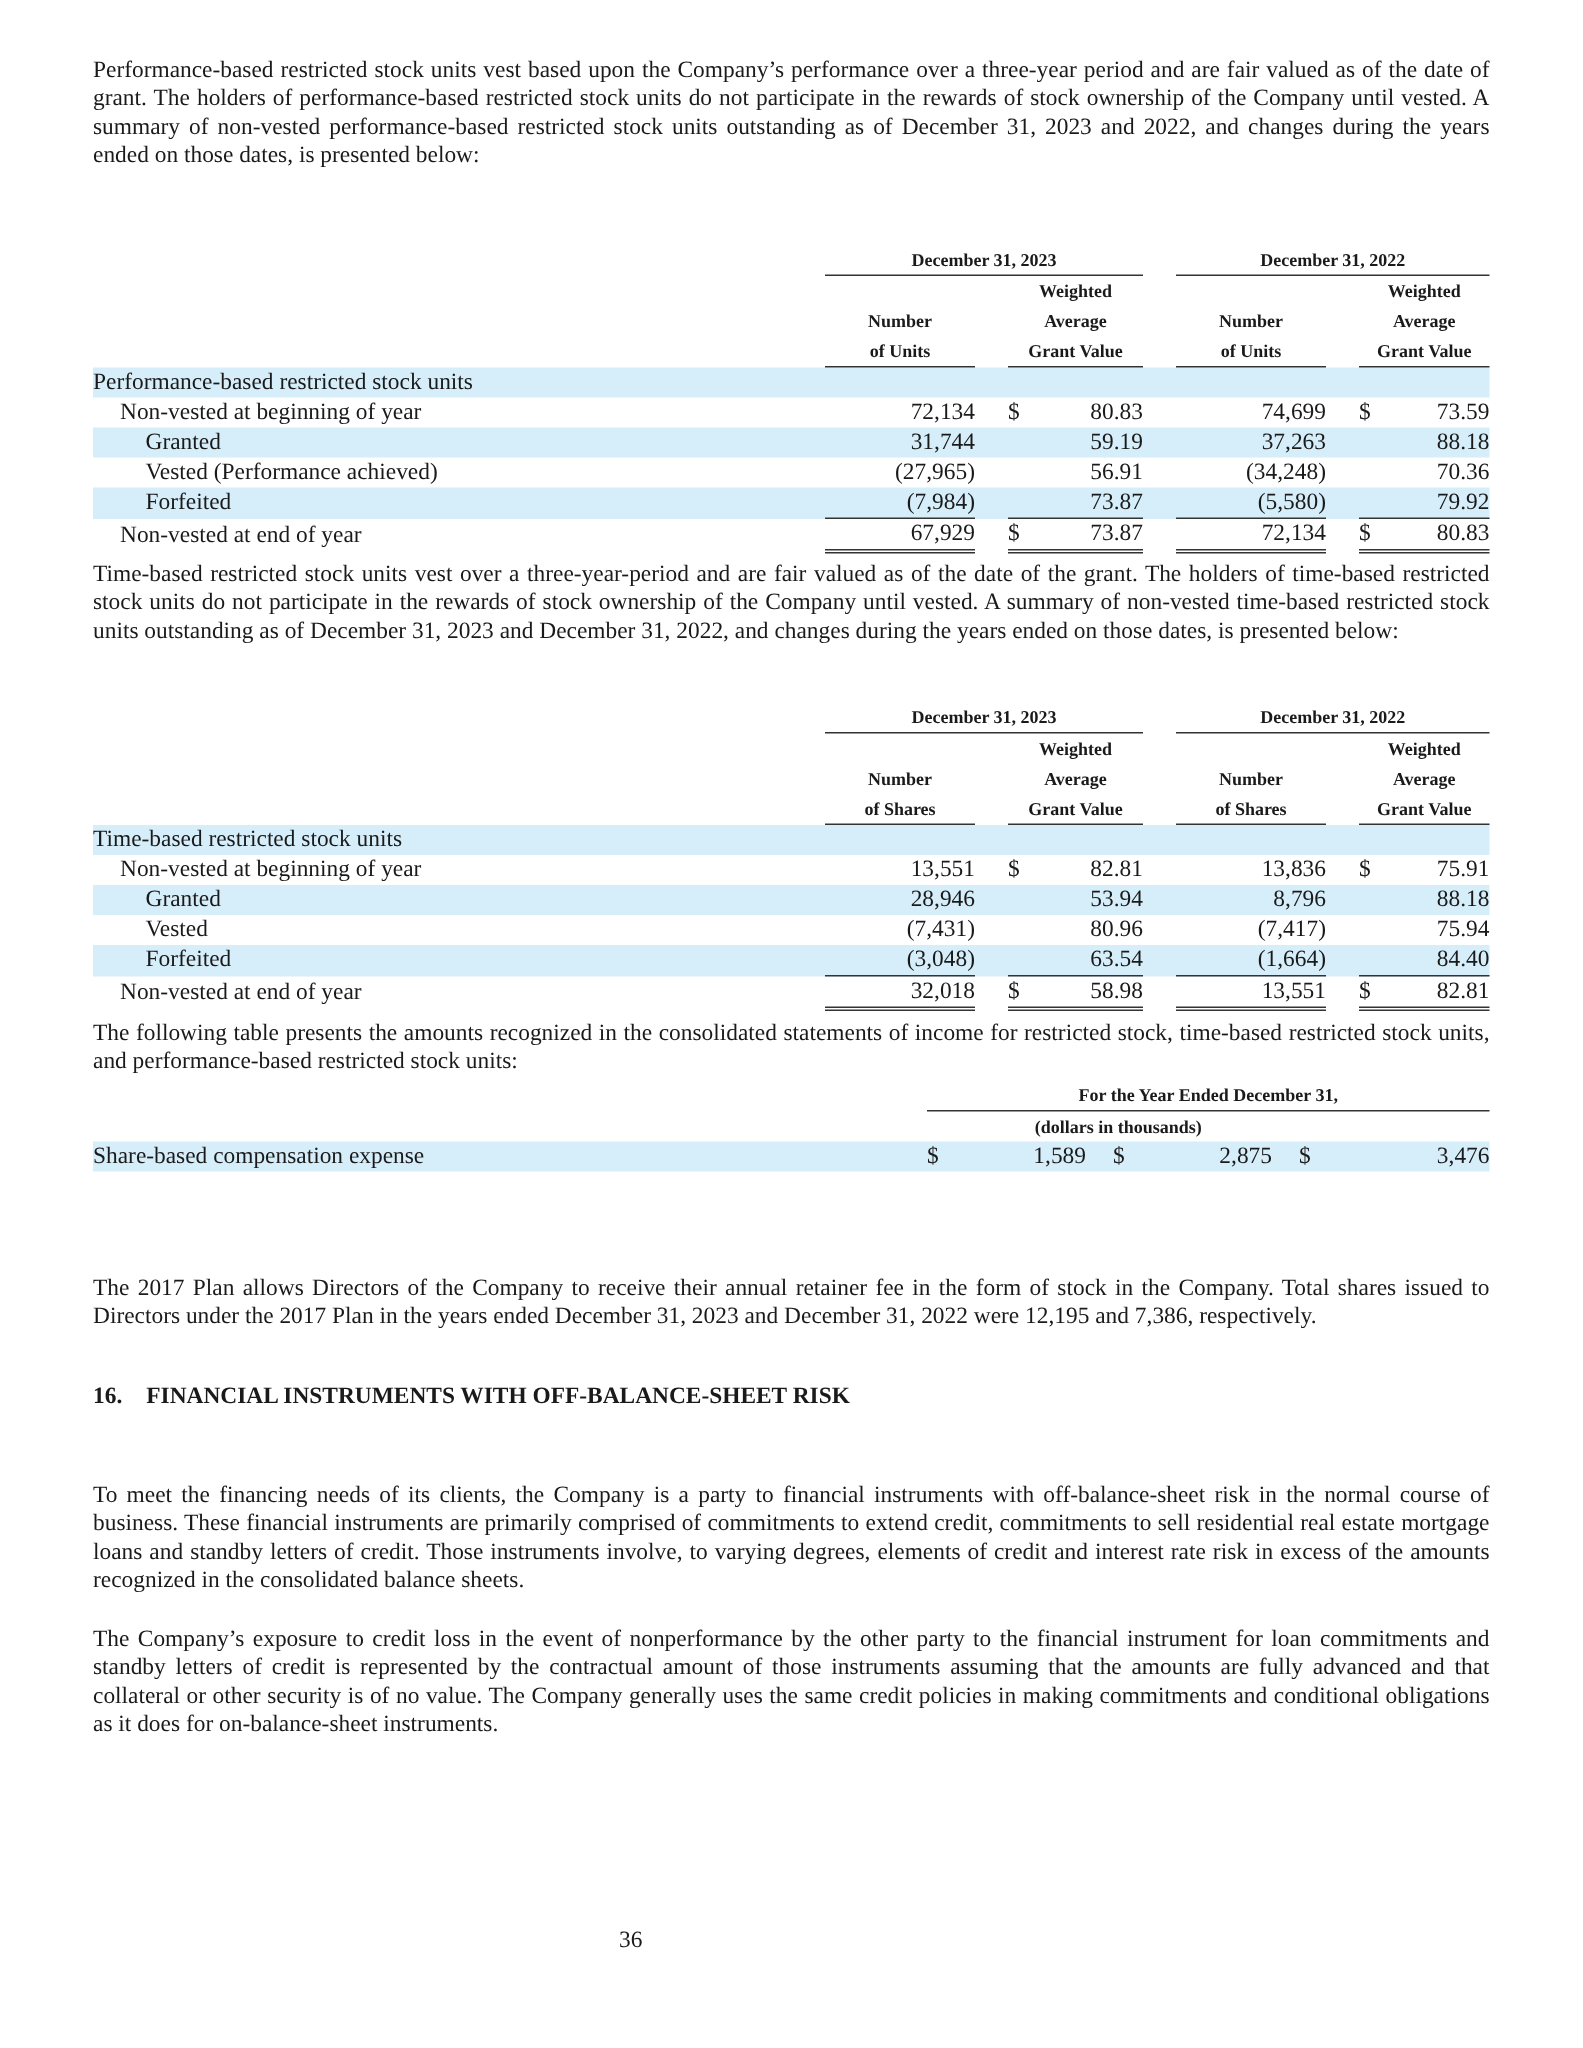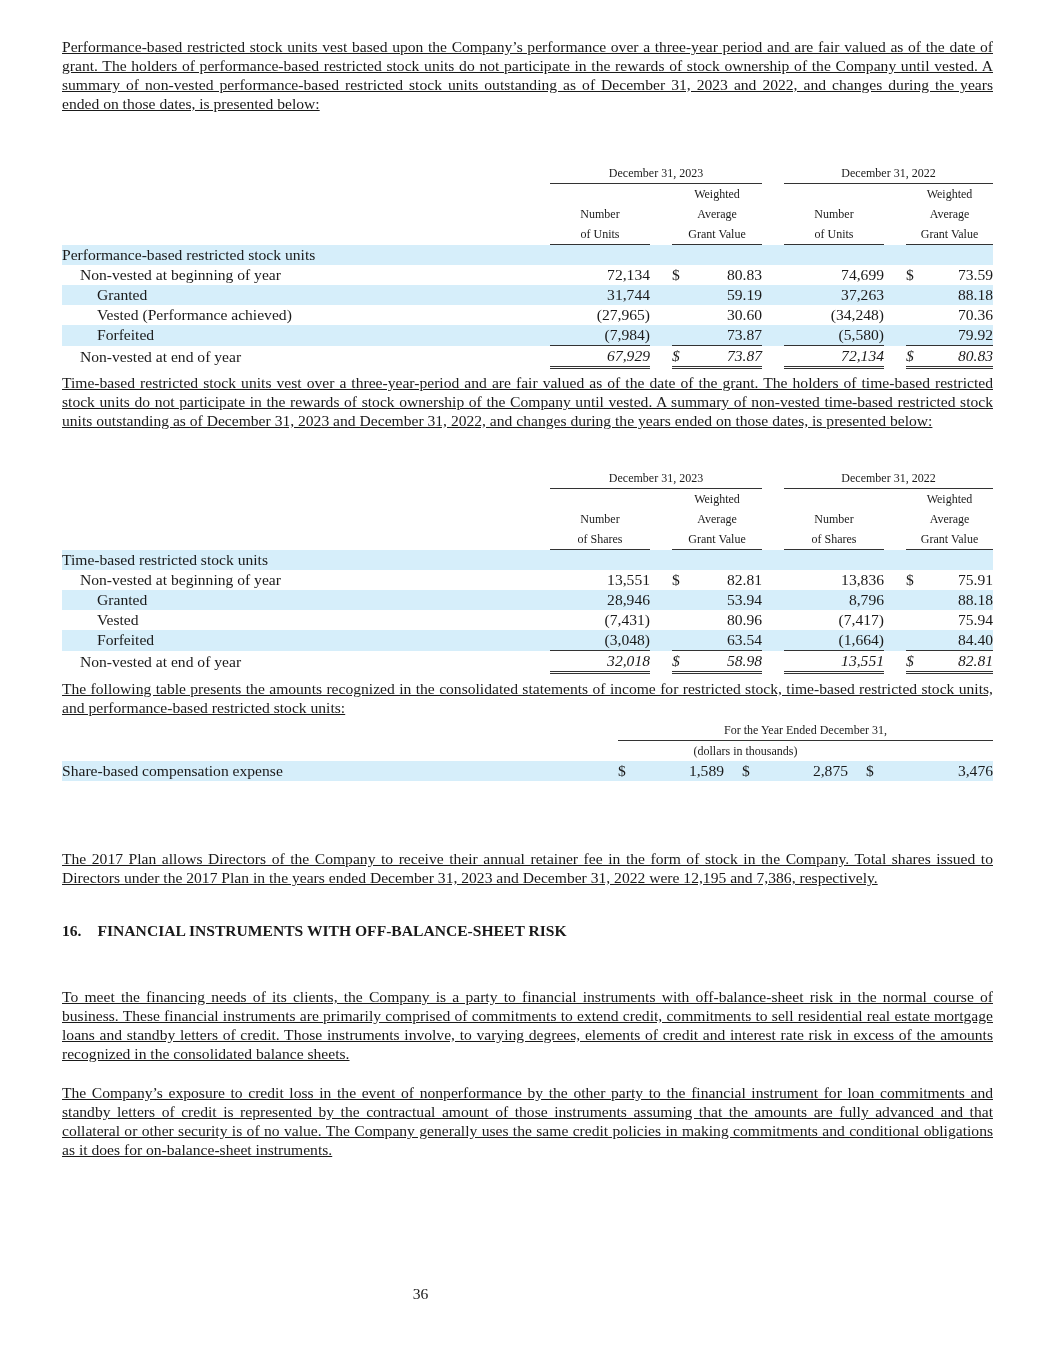--- a/index.html
+++ b/index.html
@@ -1,28 +1,28 @@
 <!DOCTYPE html>
 <html><head>
 <meta charset="utf-8">
 <style>
   html, body { margin: 0; padding: 0; background: #ffffff; }
   body { width: 1055px; height: 1365px; position: relative; font-family: "Liberation Serif", serif; color: #1a1a1a; font-size: 15.6px; }
   .page { position: absolute; left: 62px; top: 0; width: 931px; }
-  p.para { margin: 0; text-align: justify; line-height: 19px; font-size: 15.6px; text-decoration: underline; }
+  p.para { margin: 0; text-align: justify; line-height: 19px; font-size: 15.6px; }
   table.fin { border-collapse: collapse; width: 931px; font-size: 15.6px; }
   table.fin td { padding: 0; height: 20px; line-height: 20px; white-space: nowrap; }
-  .hdr { font-weight: normal; font-size: 12px; text-align: center; line-height: 16px; }
+  .hdr { font-weight: bold; font-size: 12px; text-align: center; line-height: 16px; }
   tr.hl td { background: #d6eefa; }
   .num { text-align: right; }
   .dol { text-align: left; }
   .ind1 { padding-left: 18px !important; }
   .ind2 { padding-left: 35px !important; }
   .ul { border-bottom: 1px solid #333; }
-  .dul { border-bottom: 3px double #333; font-style: italic; }
+  .dul { border-bottom: 3px double #333; }
   .section-title { font-weight: bold; font-size: 15.6px; margin: 0; }
   .pagenum { position: absolute; top: 1285px; left: 0; width: 841px; text-align: center; font-size: 15.6px; }
 </style>
 </head>
 <body>
 
 <div class="page">
 
   <p class="para" style="position:absolute; top:37px; width:931px;">Performance-based restricted stock units vest based upon the Company’s performance over a three-year period and are fair valued as of the date of grant. The holders of performance-based restricted stock units do not participate in the rewards of stock ownership of the Company until vested. A summary of non-vested performance-based restricted stock units outstanding as of December 31, 2023 and 2022, and changes during the years ended on those dates, is presented below:</p>
 
@@ -86,21 +86,21 @@
           <td></td>
       <td class="dol"></td>
       <td class="num">88.18</td>
           <td></td>
     </tr>
     <tr>
       <td class="ind2">Vested (Performance achieved)</td>
       <td class="num">(27,965)</td>
           <td></td>
       <td class="dol"></td>
-      <td class="num">30.60</td>
+      <td class="num">56.91</td>
           <td></td>
       <td class="num">(34,248)</td>
           <td></td>
       <td class="dol"></td>
       <td class="num">70.36</td>
           <td></td>
     </tr>
     <tr class="hl">
       <td class="ind2">Forfeited</td>
       <td class="num ul">(7,984)</td>

